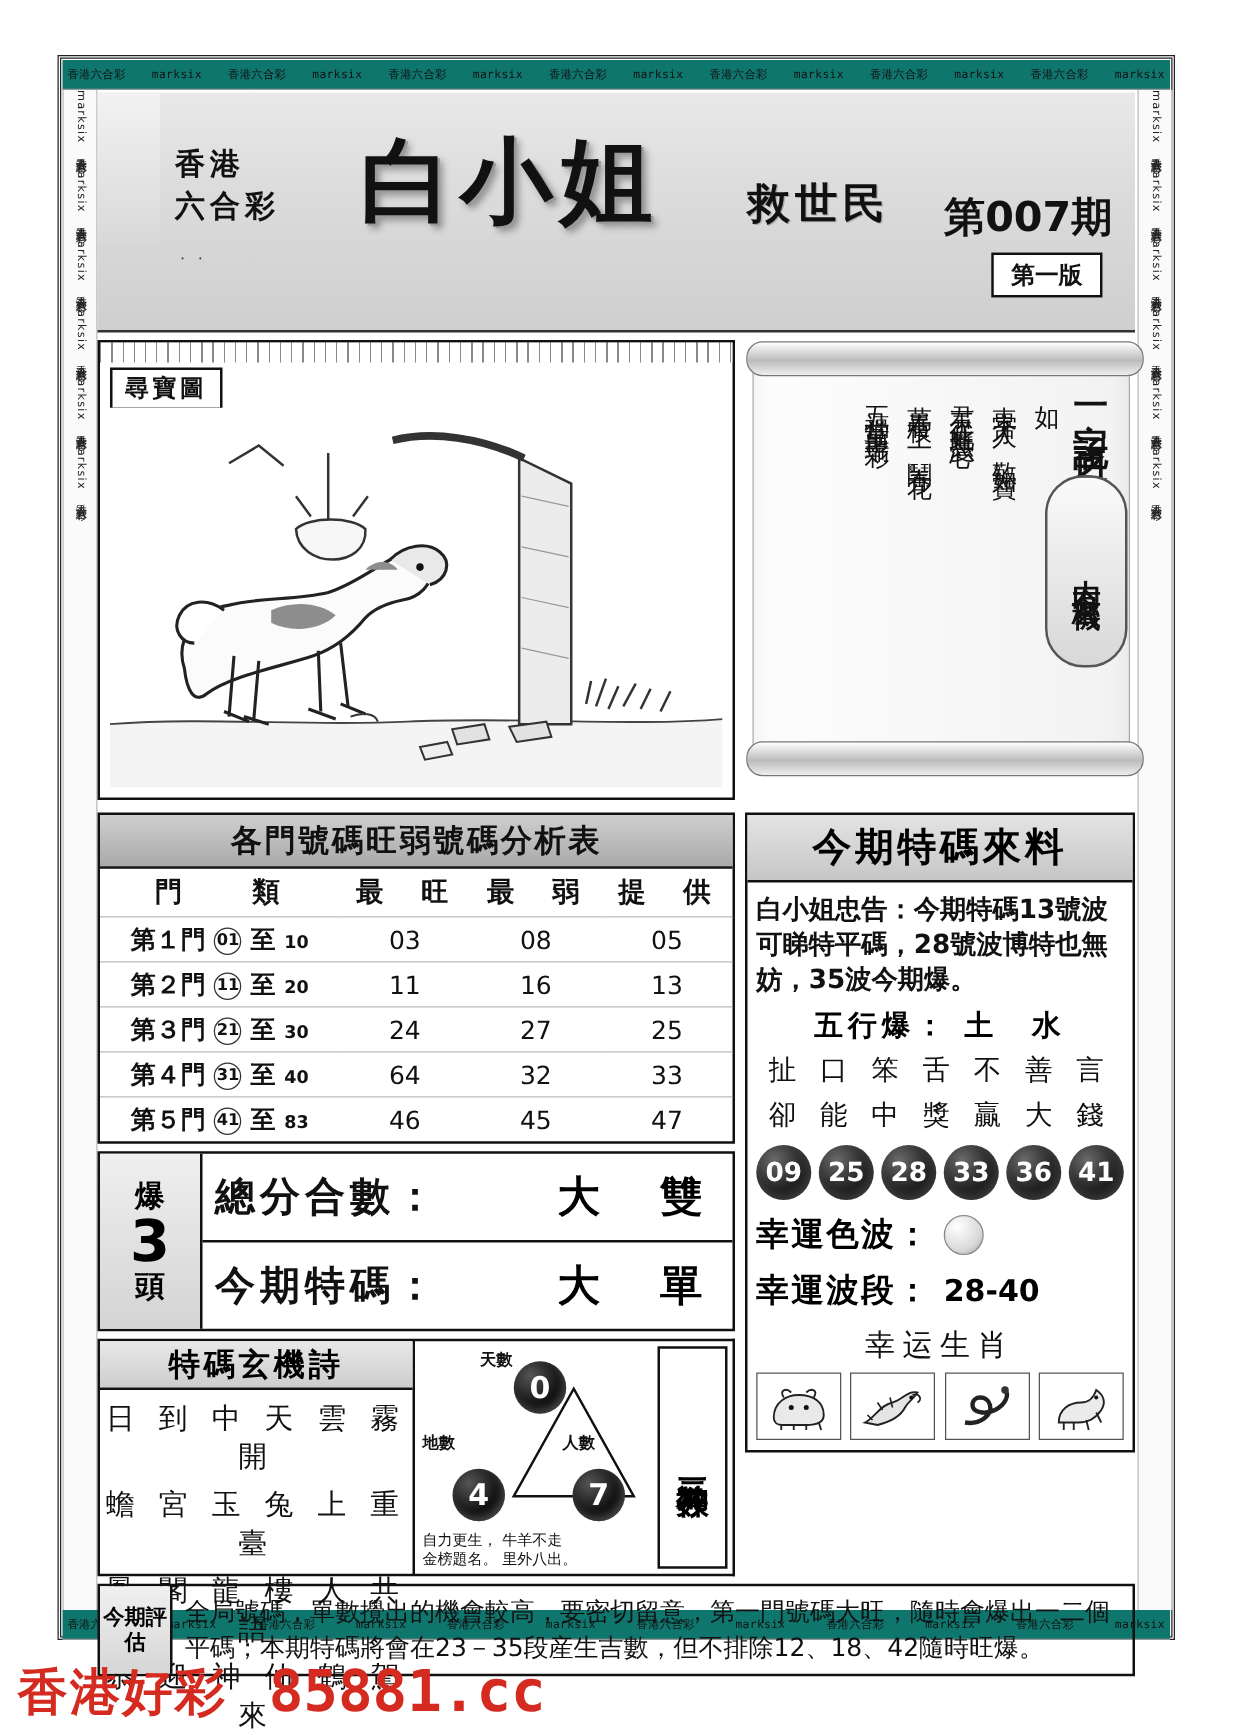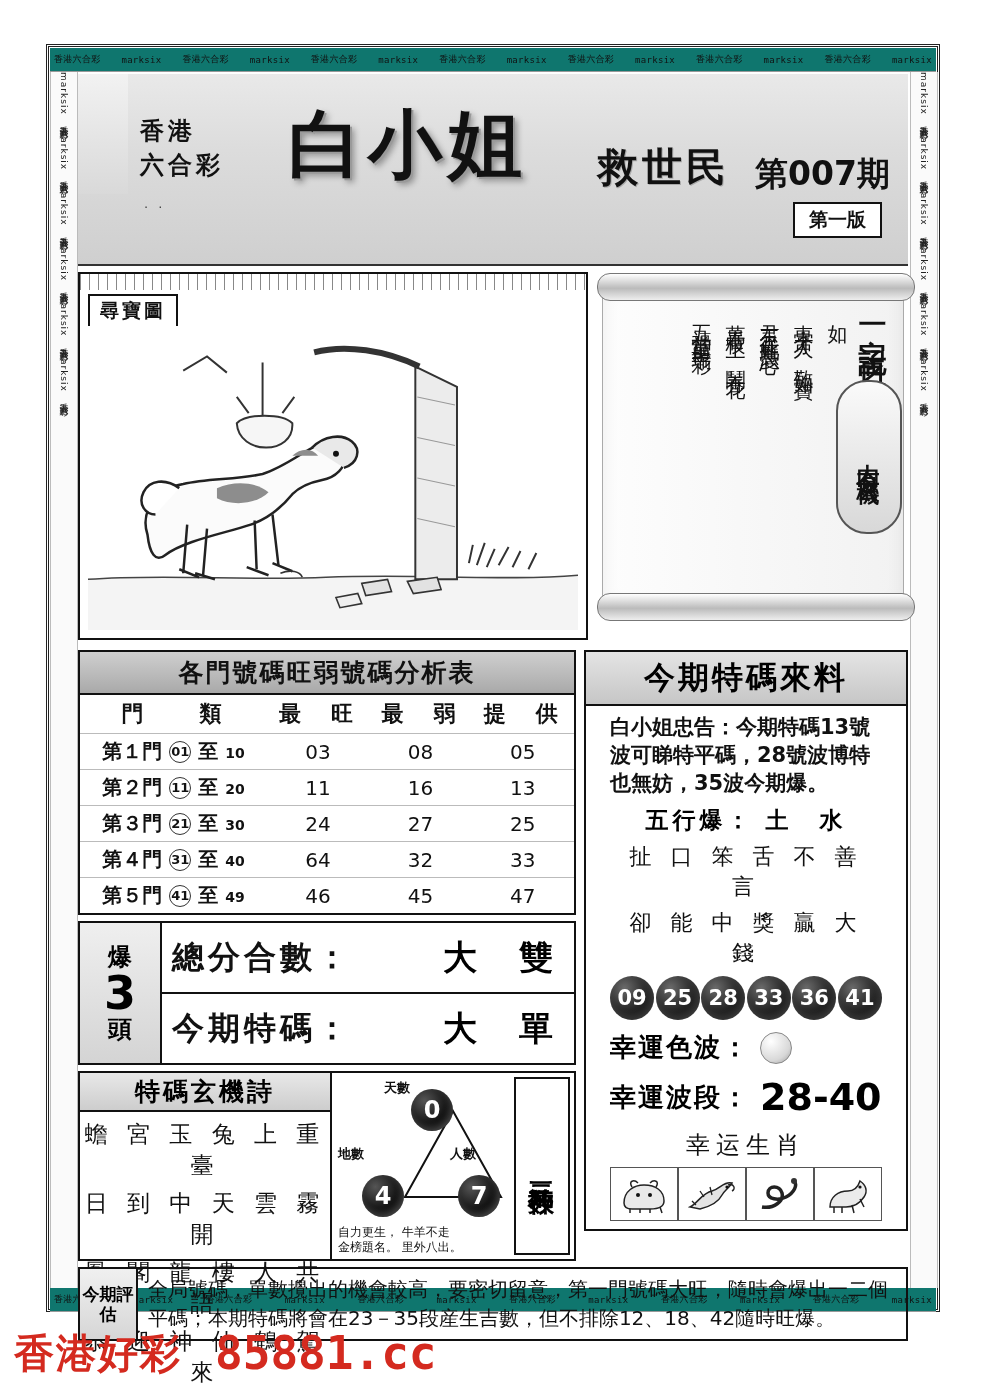--- a/index.html
+++ b/index.html
@@ -73,21 +73,21 @@
   }
   .mh-main{
     position:absolute;left:210px;top:22px;
     font-size:74px;font-weight:bold;color:#111;
     letter-spacing:6px;
     text-shadow:2px 2px 0 #9a9a9a,4px 4px 6px rgba(0,0,0,.35);
     font-family:"DejaVu Serif","Liberation Serif",serif;
   }
   .mh-sub{
     position:absolute;left:520px;top:66px;
-    font-size:40px;font-weight:bold;color:#111;
+    font-size:34px;font-weight:bold;color:#111;
     letter-spacing:4px;
     font-family:Liberation Sans, sans-serif;
     text-shadow:1px 1px 0 #aaa;
   }
   .mh-issue{
     position:absolute;right:18px;top:78px;
     font-size:33px;font-weight:bold;color:#111;
     font-family:"DejaVu Sans","Liberation Sans",sans-serif;
   }
   .mh-edition{
@@ -237,21 +237,21 @@
   }
 
   
   .rbox{border:2px solid #111;background:#fff;}
   .rhead{
     text-align:center;font-size:31px;font-weight:bold;letter-spacing:3px;
     padding:5px 0;border-bottom:2px solid #111;
     background:linear-gradient(180deg,#e4e4e4,#c6c6c6);
     font-family:"DejaVu Serif","Liberation Serif",serif;
   }
-  .rbody{padding:7px 24px 8px;}
+  .rbody{padding:7px 7px 8px;}
   .advice{font-size:21px;line-height:28px;color:#111;letter-spacing:0px;font-weight:bold;
     font-family:"DejaVu Sans","Liberation Sans",sans-serif;}
   .wuxing{
     text-align:center;margin-top:8px;font-size:23px;font-weight:bold;letter-spacing:4px;
     font-family:"DejaVu Serif","Liberation Serif",serif;
   }
   .brush{
     text-align:center;margin-top:6px;font-size:22px;line-height:30px;letter-spacing:6px;color:#111;
     font-family:"DejaVu Serif","Liberation Serif",serif;
   }
@@ -264,21 +264,21 @@
     box-shadow:inset -3px -4px 7px rgba(255,255,255,.2);
   }
   .lucky-line{display:flex;align-items:center;margin-top:10px;}
   .lucky-line .lab{font-size:26px;font-weight:bold;letter-spacing:2px;
     font-family:"DejaVu Serif","Liberation Serif",serif;}
   .colorball{
     width:30px;height:30px;border-radius:50%;margin-left:10px;
     background:radial-gradient(circle at 33% 28%,#fff,#c8c8c8 65%,#9a9a9a);
     border:1px solid #888;
   }
-  .band-val{font-size:38px;font-weight:bold;margin-left:10px;
+  .band-val{font-size:24px;font-weight:bold;margin-left:10px;
     font-family:"DejaVu Sans","Liberation Sans",sans-serif;}
   .zodiac-title{
     text-align:center;margin-top:10px;font-size:24px;letter-spacing:6px;color:#111;
     font-family:"DejaVu Serif","Liberation Serif",serif;
   }
   .zodiac-row{display:flex;justify-content:space-between;margin-top:6px;}
   .zcell{
     width:66px;height:52px;border:1px solid #555;background:#fff;
     display:flex;align-items:center;justify-content:center;
   }
@@ -485,21 +485,21 @@
               </td>
               <td>64</td>
               <td>32</td>
               <td>33</td>
             </tr>
             <tr>
               <td class="gate">
                 <span>第５門</span>
                 <span class="circ">41</span>
                 <span>至</span>
-                <span class="gsmall">49</span>
+                <span class="gsmall">83</span>
               </td>
               <td>46</td>
               <td>45</td>
               <td>47</td>
             </tr>
           </tbody>
             </table>
         </div>
 
         <div class="blast-row">
@@ -518,22 +518,22 @@
               <div class="bl-label">今期特碼：</div>
               <div class="bl-v1">大</div>
               <div class="bl-v2">單</div>
             </div>
           </div>
         </div>
 
         <div class="poem-row">
           <div class="poem-box">
             <div class="hd">特碼玄機詩</div>
+            <div class="ln">日 到 中 天 雲 霧 開</div>
             <div class="ln">蟾 宮 玉 兔 上 重 臺</div>
-            <div class="ln">日 到 中 天 雲 霧 開</div>
             <div class="ln">鳳 閣 龍 樓 人 共 語</div>
             <div class="ln">恭 迎 神 仙 鶴 駕 來</div>
           </div>
           <div class="tri-box">
             <svg width="100%" height="100%" viewBox="0 0 200 186" style="position:absolute;left:0;top:0">
               <path d="M100 38 L52 124 L148 124 Z" fill="none" stroke="#111" stroke-width="2"></path>
             </svg>
             <div class="tri-lbl" style="left:52px;top:6px">天數</div>
             <div class="ball" style="left:79px;top:16px">0</div>
             <div class="tri-lbl" style="left:6px;top:72px">地數</div>

